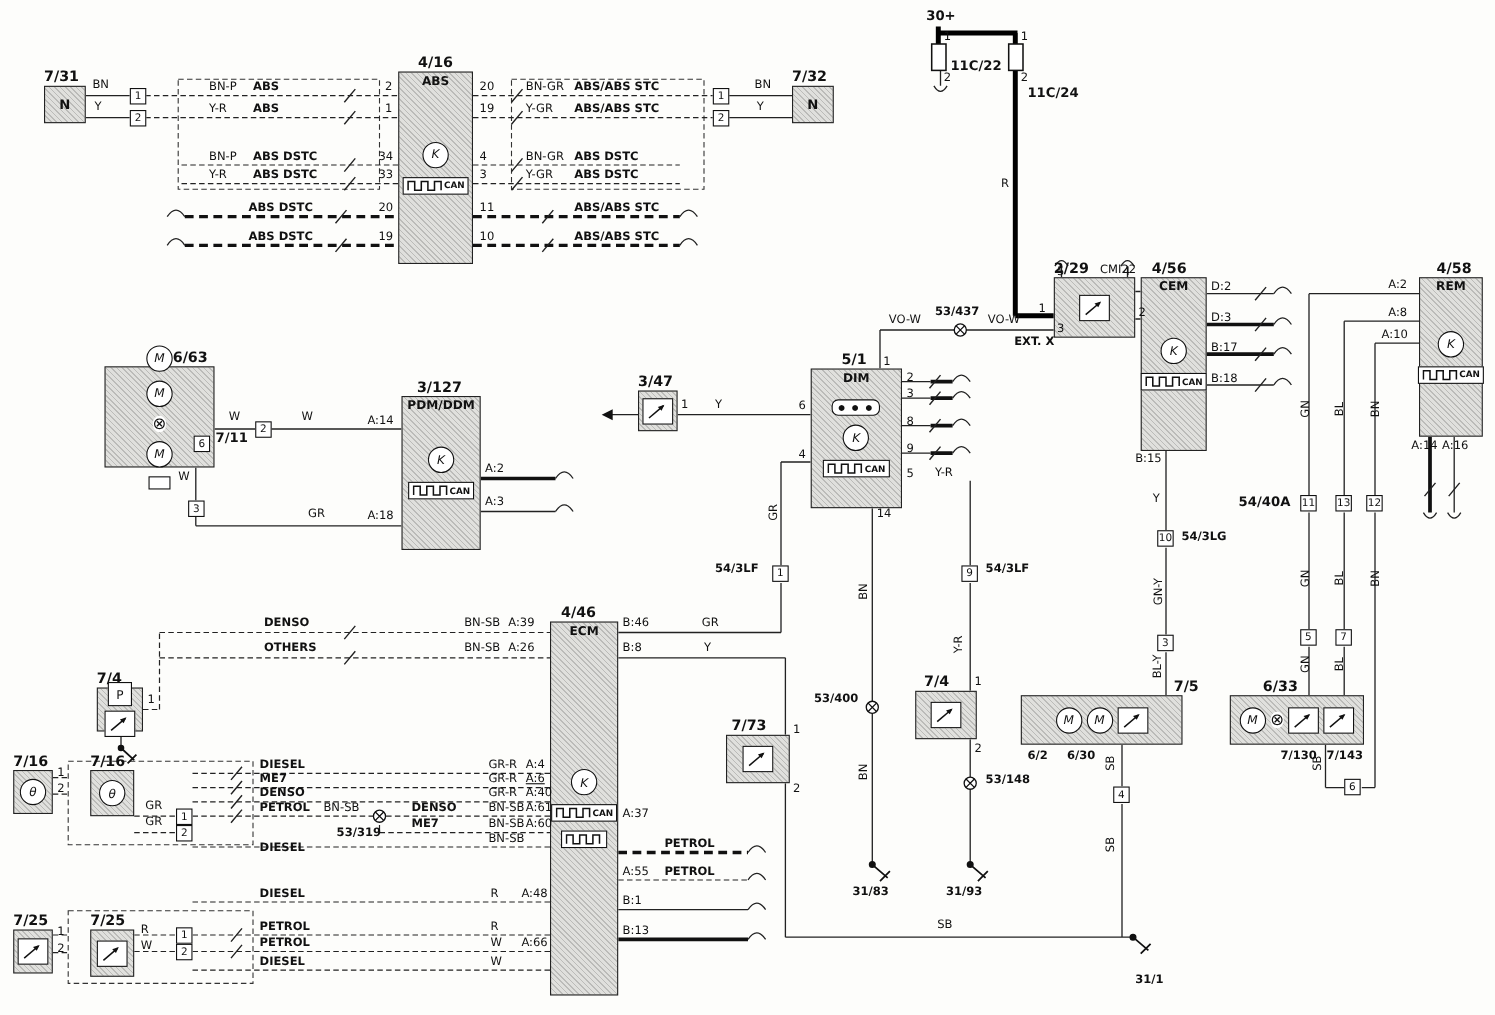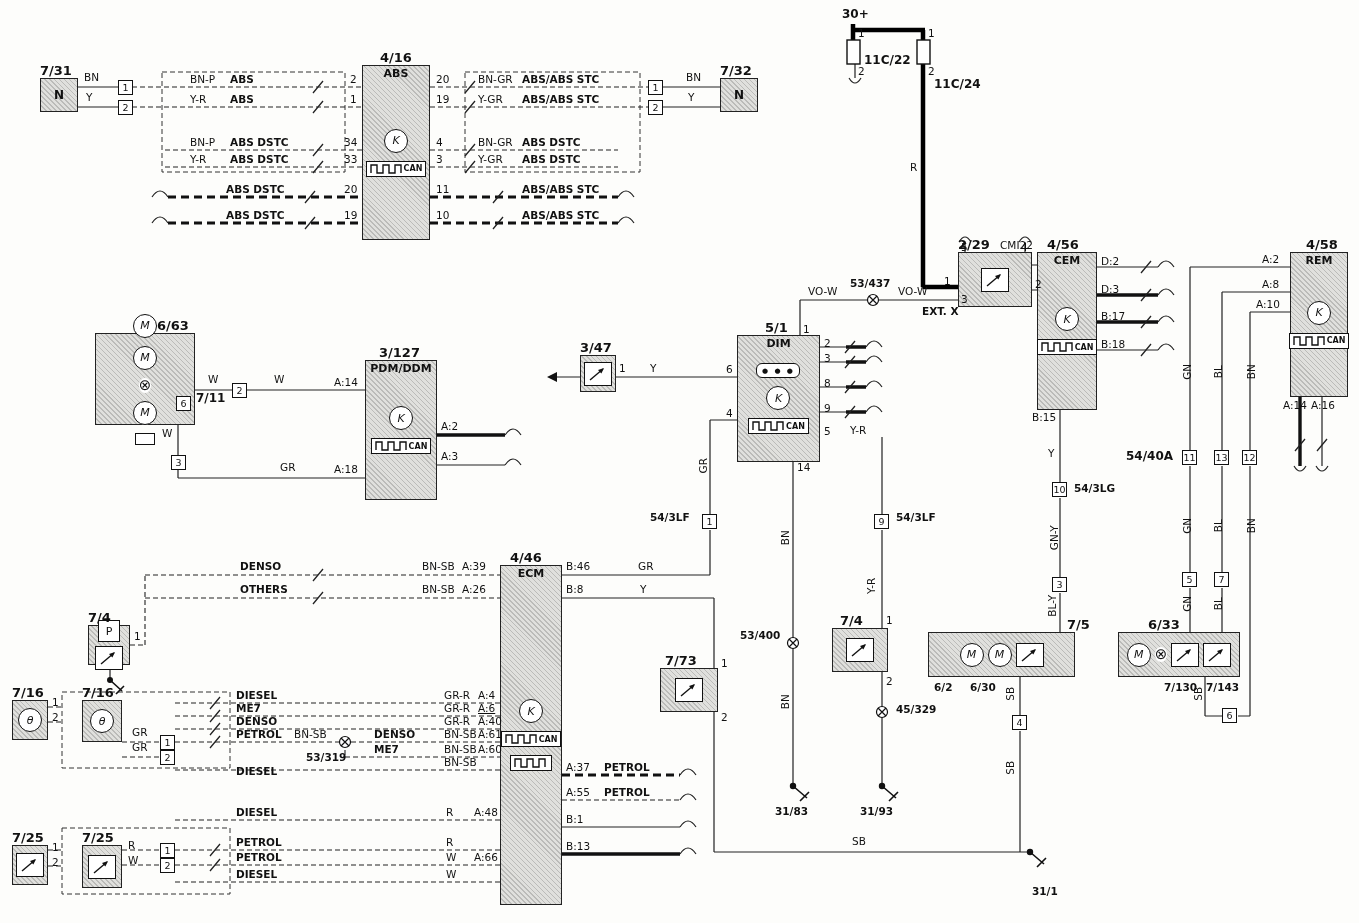--- a/index.html
+++ b/index.html
@@ -488,21 +488,21 @@
       <div class="lbl v" style="left: 1042px; top: 600px;">BL-Y</div>
       <div class="lbl b" style="left: 934px; top: 682px;">6/2</div>
       <div class="lbl b" style="left: 970px; top: 682px;">6/30</div>
       <div class="lbl v" style="left: 1004px; top: 688px;">SB</div>
       <div class="lbl v" style="left: 1004px; top: 762px;">SB</div>
       <div class="lbl b" style="left: 1032px; top: 886px;">31/1</div>
       <div class="lbl" style="left: 852px; top: 836px;">SB</div>
       <div class="lbl" style="left: 886px; top: 615px;">1</div>
       <div class="lbl" style="left: 886px; top: 676px;">2</div>
       <div class="lbl v" style="left: 864px; top: 580px;">Y-R</div>
-      <div class="lbl b" style="left: 896px; top: 704px;">45/329</div>
+      <div class="lbl b" style="left: 896px; top: 704px;">53/148</div>
       <div class="lbl b" style="left: 860px; top: 806px;">31/93</div>
       <div class="lbl b" style="left: 740px; top: 630px;">53/400</div>
       <div class="lbl v" style="left: 778px; top: 532px;">BN</div>
       <div class="lbl v" style="left: 778px; top: 696px;">BN</div>
       <div class="lbl b" style="left: 775px; top: 806px;">31/83</div>
       <div class="lbl" style="left: 824px; top: 338px;">2</div>
       <div class="lbl" style="left: 824px; top: 353px;">3</div>
       <div class="lbl" style="left: 824px; top: 378px;">8</div>
       <div class="lbl" style="left: 824px; top: 403px;">9</div>
       <div class="lbl" style="left: 824px; top: 426px;">5</div>
@@ -557,21 +557,21 @@
       <div class="lbl b" style="left: 236px; top: 807px;">DIESEL</div>
       <div class="lbl" style="left: 446px; top: 807px;">R</div>
       <div class="lbl" style="left: 474px; top: 807px;">A:48</div>
       <div class="lbl b" style="left: 236px; top: 837px;">PETROL</div>
       <div class="lbl" style="left: 446px; top: 837px;">R</div>
       <div class="lbl b" style="left: 236px; top: 852px;">PETROL</div>
       <div class="lbl" style="left: 446px; top: 852px;">W</div>
       <div class="lbl" style="left: 474px; top: 852px;">A:66</div>
       <div class="lbl b" style="left: 236px; top: 869px;">DIESEL</div>
       <div class="lbl" style="left: 446px; top: 869px;">W</div>
-      <div class="lbl" style="left: 566px; top: 762px;">A:37</div>
+      <div class="lbl" style="left: 566px; top: 735px;">A:37</div>
       <div class="lbl b" style="left: 604px; top: 762px;">PETROL</div>
       <div class="lbl" style="left: 566px; top: 787px;">A:55</div>
       <div class="lbl b" style="left: 604px; top: 787px;">PETROL</div>
       <div class="lbl" style="left: 566px; top: 814px;">B:1</div>
       <div class="lbl" style="left: 566px; top: 841px;">B:13</div>
       <div class="lbl" style="left: 721px; top: 658px;">1</div>
       <div class="lbl" style="left: 721px; top: 712px;">2</div>
       <div class="lbl" style="left: 208px; top: 374px;">W</div>
       <div class="lbl" style="left: 274px; top: 374px;">W</div>
       <div class="lbl b" style="left: 196px; top: 392px; font-size: 12px;">7/11</div>

